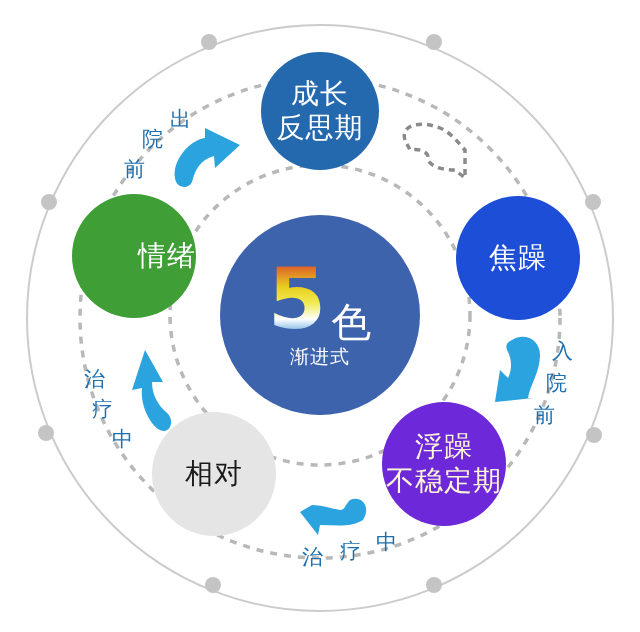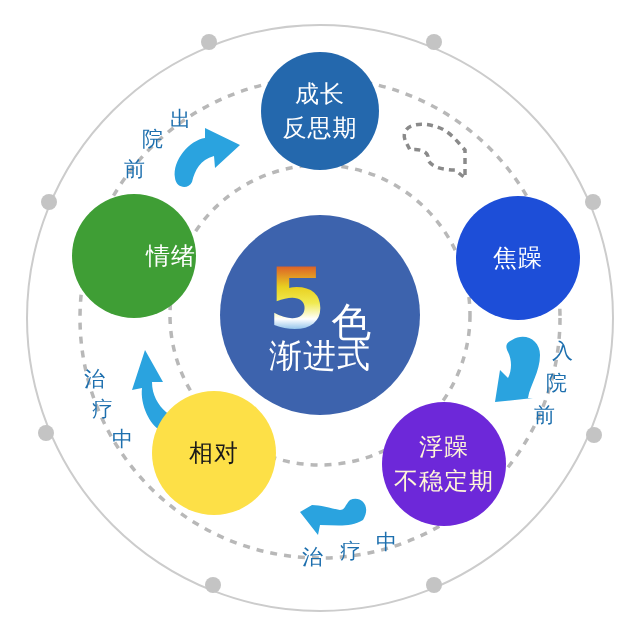--- a/index.html
+++ b/index.html
@@ -2,27 +2,27 @@
 <html><head>
 <meta charset="utf-8">
 <style>
   html, body { margin: 0; padding: 0; background: #ffffff; }
   body { width: 640px; height: 632px; position: relative; overflow: hidden;
          font-family: "DejaVu Sans", "Liberation Sans", sans-serif; }
   .stage { position: absolute; left: 0; top: 0; width: 640px; height: 632px; }
   svg.bg { position: absolute; left: 0; top: 0; }
   .node { position: absolute; border-radius: 50%; display: flex; flex-direction: column;
           align-items: center; justify-content: center; text-align: center; }
-  .node span { display: block; font-size: 24px; line-height: 34px; letter-spacing: 1px; }
+  .node span { display: block; font-size: 28px; line-height: 34px; letter-spacing: 1px; }
   .center-node .five { font-size: 84px; line-height: 80px; font-weight: bold;
           background: linear-gradient(180deg, #d93a2a 0%, #e8d020 35%, #f0ea50 55%, #ffffff 75%, #2a8ad8 100%);
           -webkit-background-clip: text; background-clip: text; color: transparent;
           font-family: "DejaVu Sans", sans-serif; }
   .center-node .se { font-size: 40px; color: #fff; margin-left: 4px; }
-  .center-node .l { font-size: 33px; line-height: 34px; color: #fff; }
+  .center-node .l { font-size: 19px; line-height: 34px; color: #fff; }
   .label { position: absolute; color: #1d6fae; font-size: 21px; line-height: 22px; }
 </style>
 </head>
 <body>
 
 <div class="stage">
 
   <svg class="bg" width="640" height="632" viewBox="0 0 640 632">
 
     <circle cx="320" cy="318" r="293" fill="none" stroke="#cccccc" stroke-width="2"></circle>
@@ -68,21 +68,21 @@
 
   <div class="node" style="left:456px; top:196px; width:124px; height:124px; background:#1d4ed8; color:#ffffff;">
     <span>焦躁</span>
   </div>
 
   <div class="node" style="left:382px; top:402px; width:124px; height:124px; background:#6d28d9; color:#fff6d8;">
     <span>浮躁</span>
     <span>不稳定期</span>
   </div>
 
-  <div class="node" style="left:152px; top:391px; width:124px; height:124px; background:#fde047; color:#1a1a1a;align-items:center;">
+  <div class="node" style="left:152px; top:412px; width:124px; height:124px; background:#e5e5e5; color:#1a1a1a;align-items:center;">
     <span>相对</span>
   </div>
 
   <div class="node" style="left:72px; top:194px; width:124px; height:124px; background:#3f9e35; color:#ffffff;align-items:flex-end;">
     <span>情绪</span>
   </div>
 
   <div>
     <span class="label" style="left:170px; top:108px;">出</span>
     <span class="label" style="left:142px; top:128px;">院</span>

